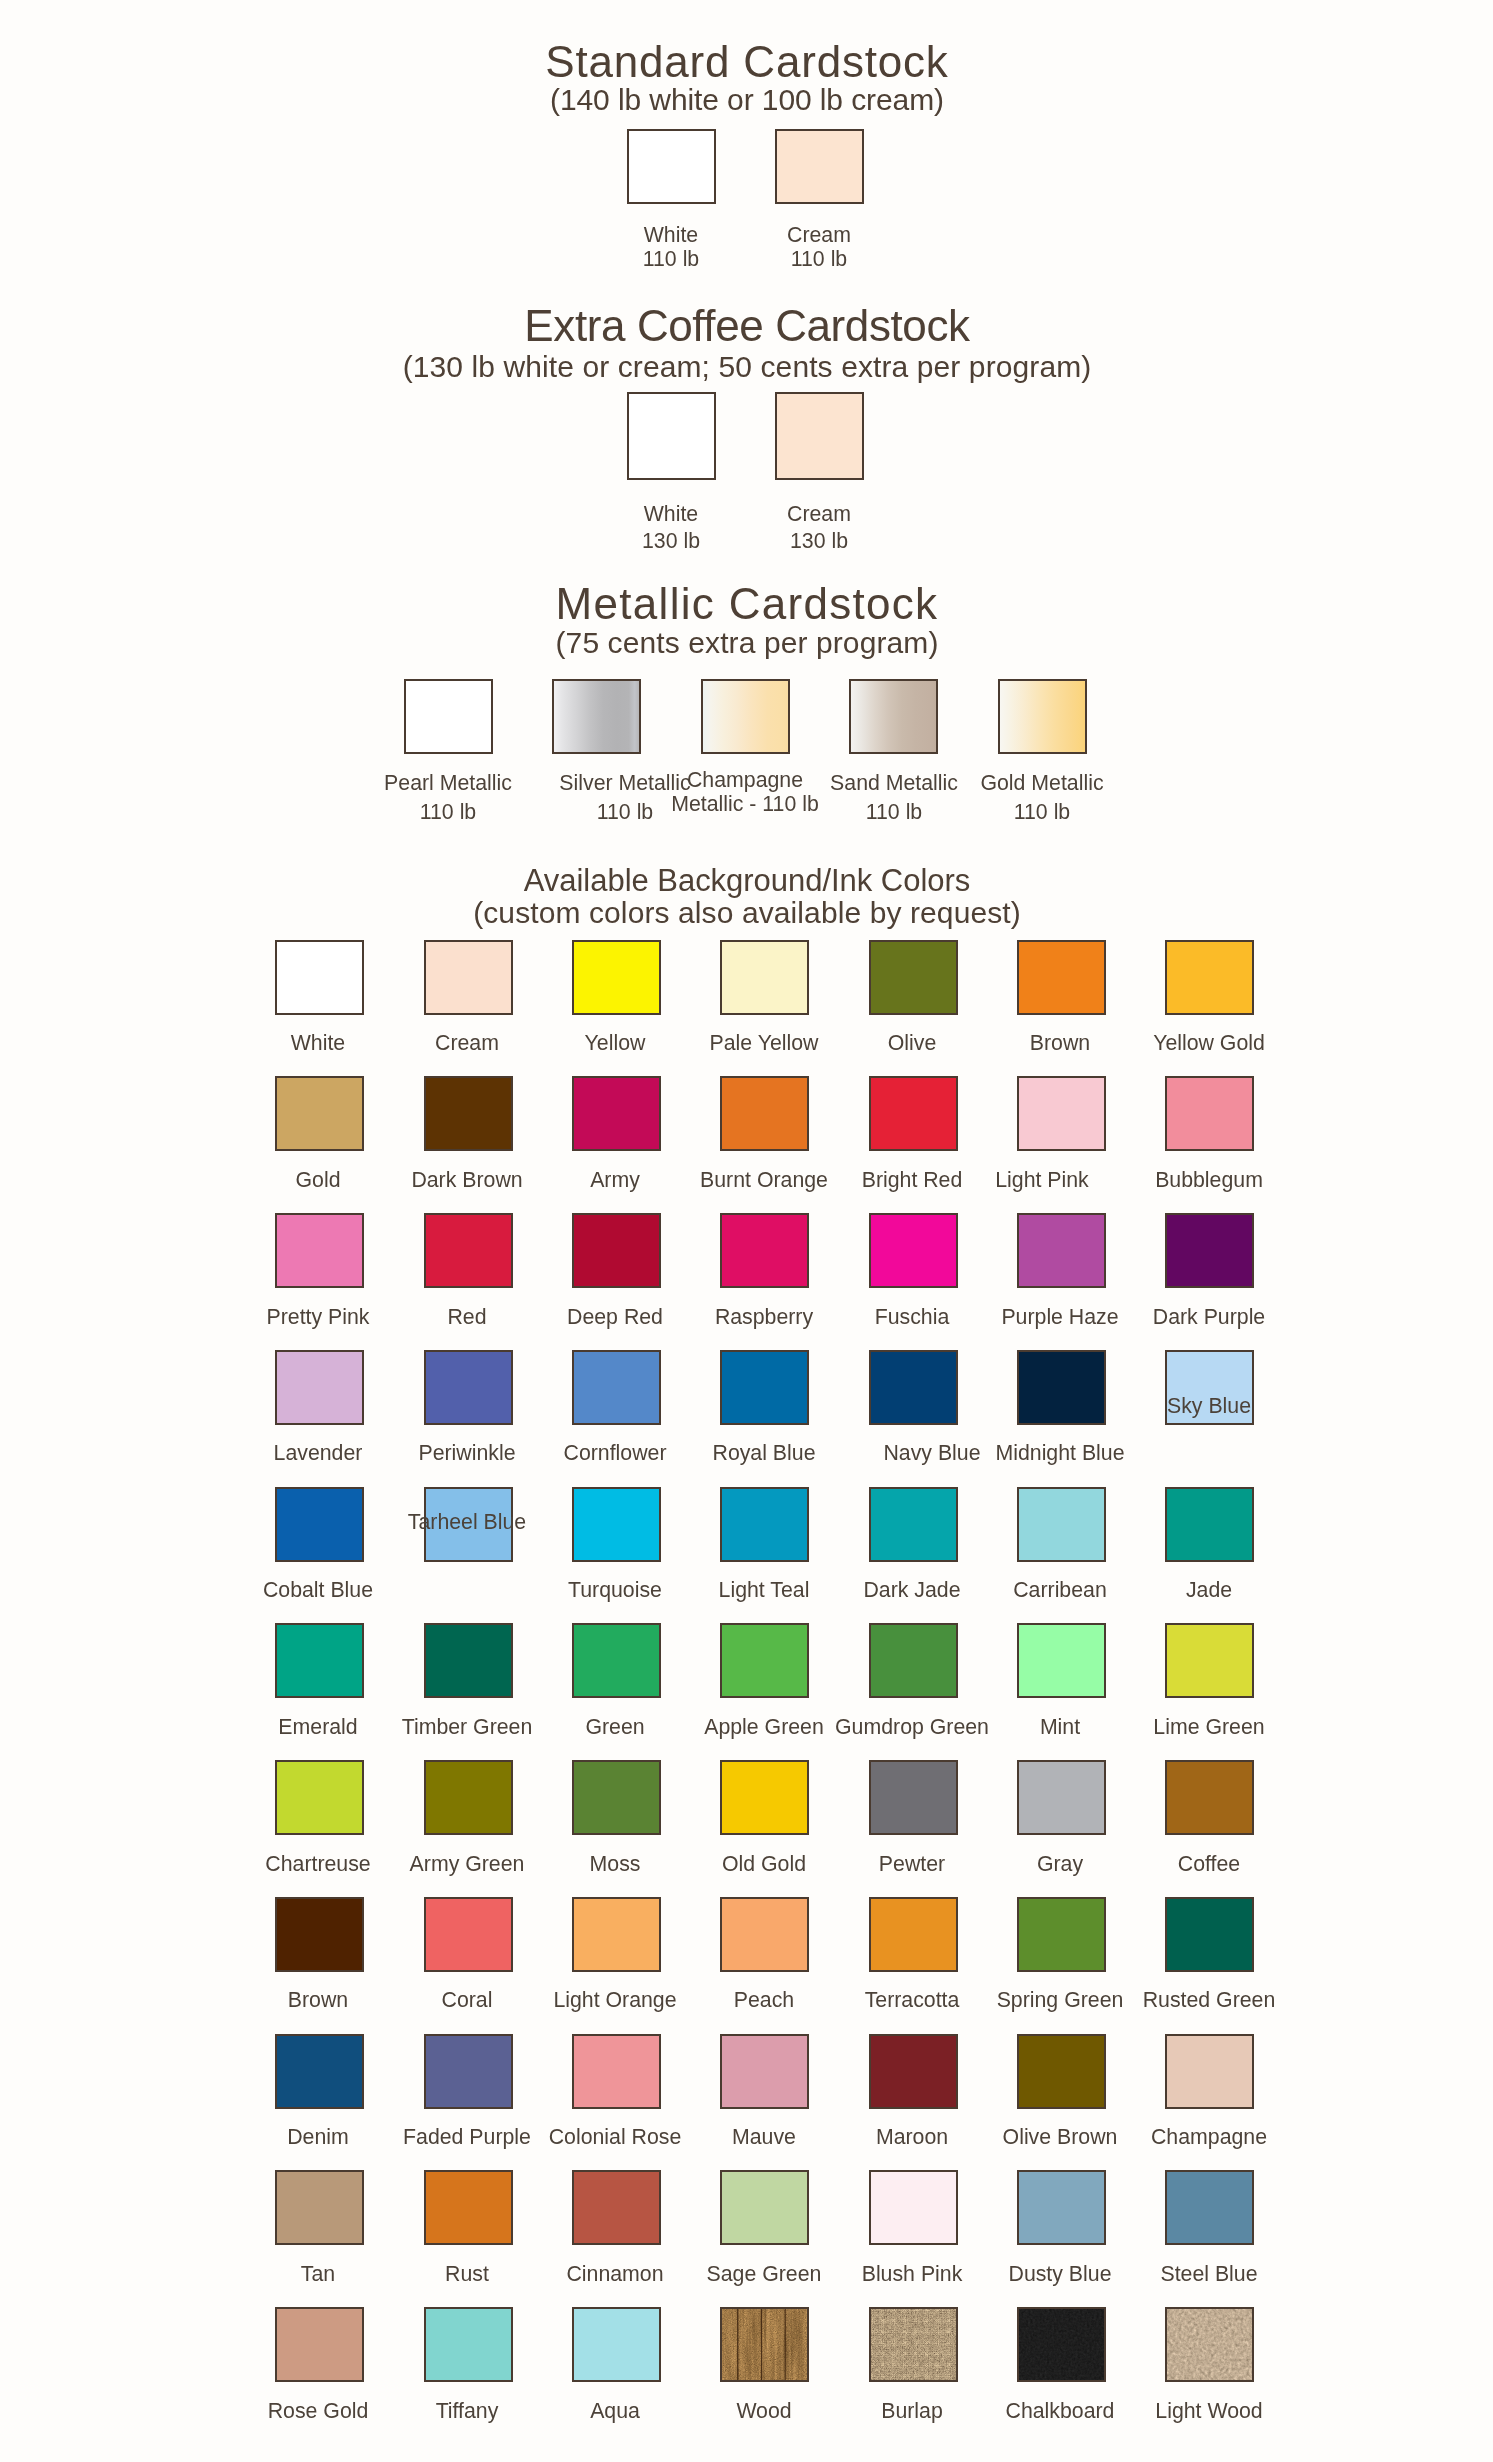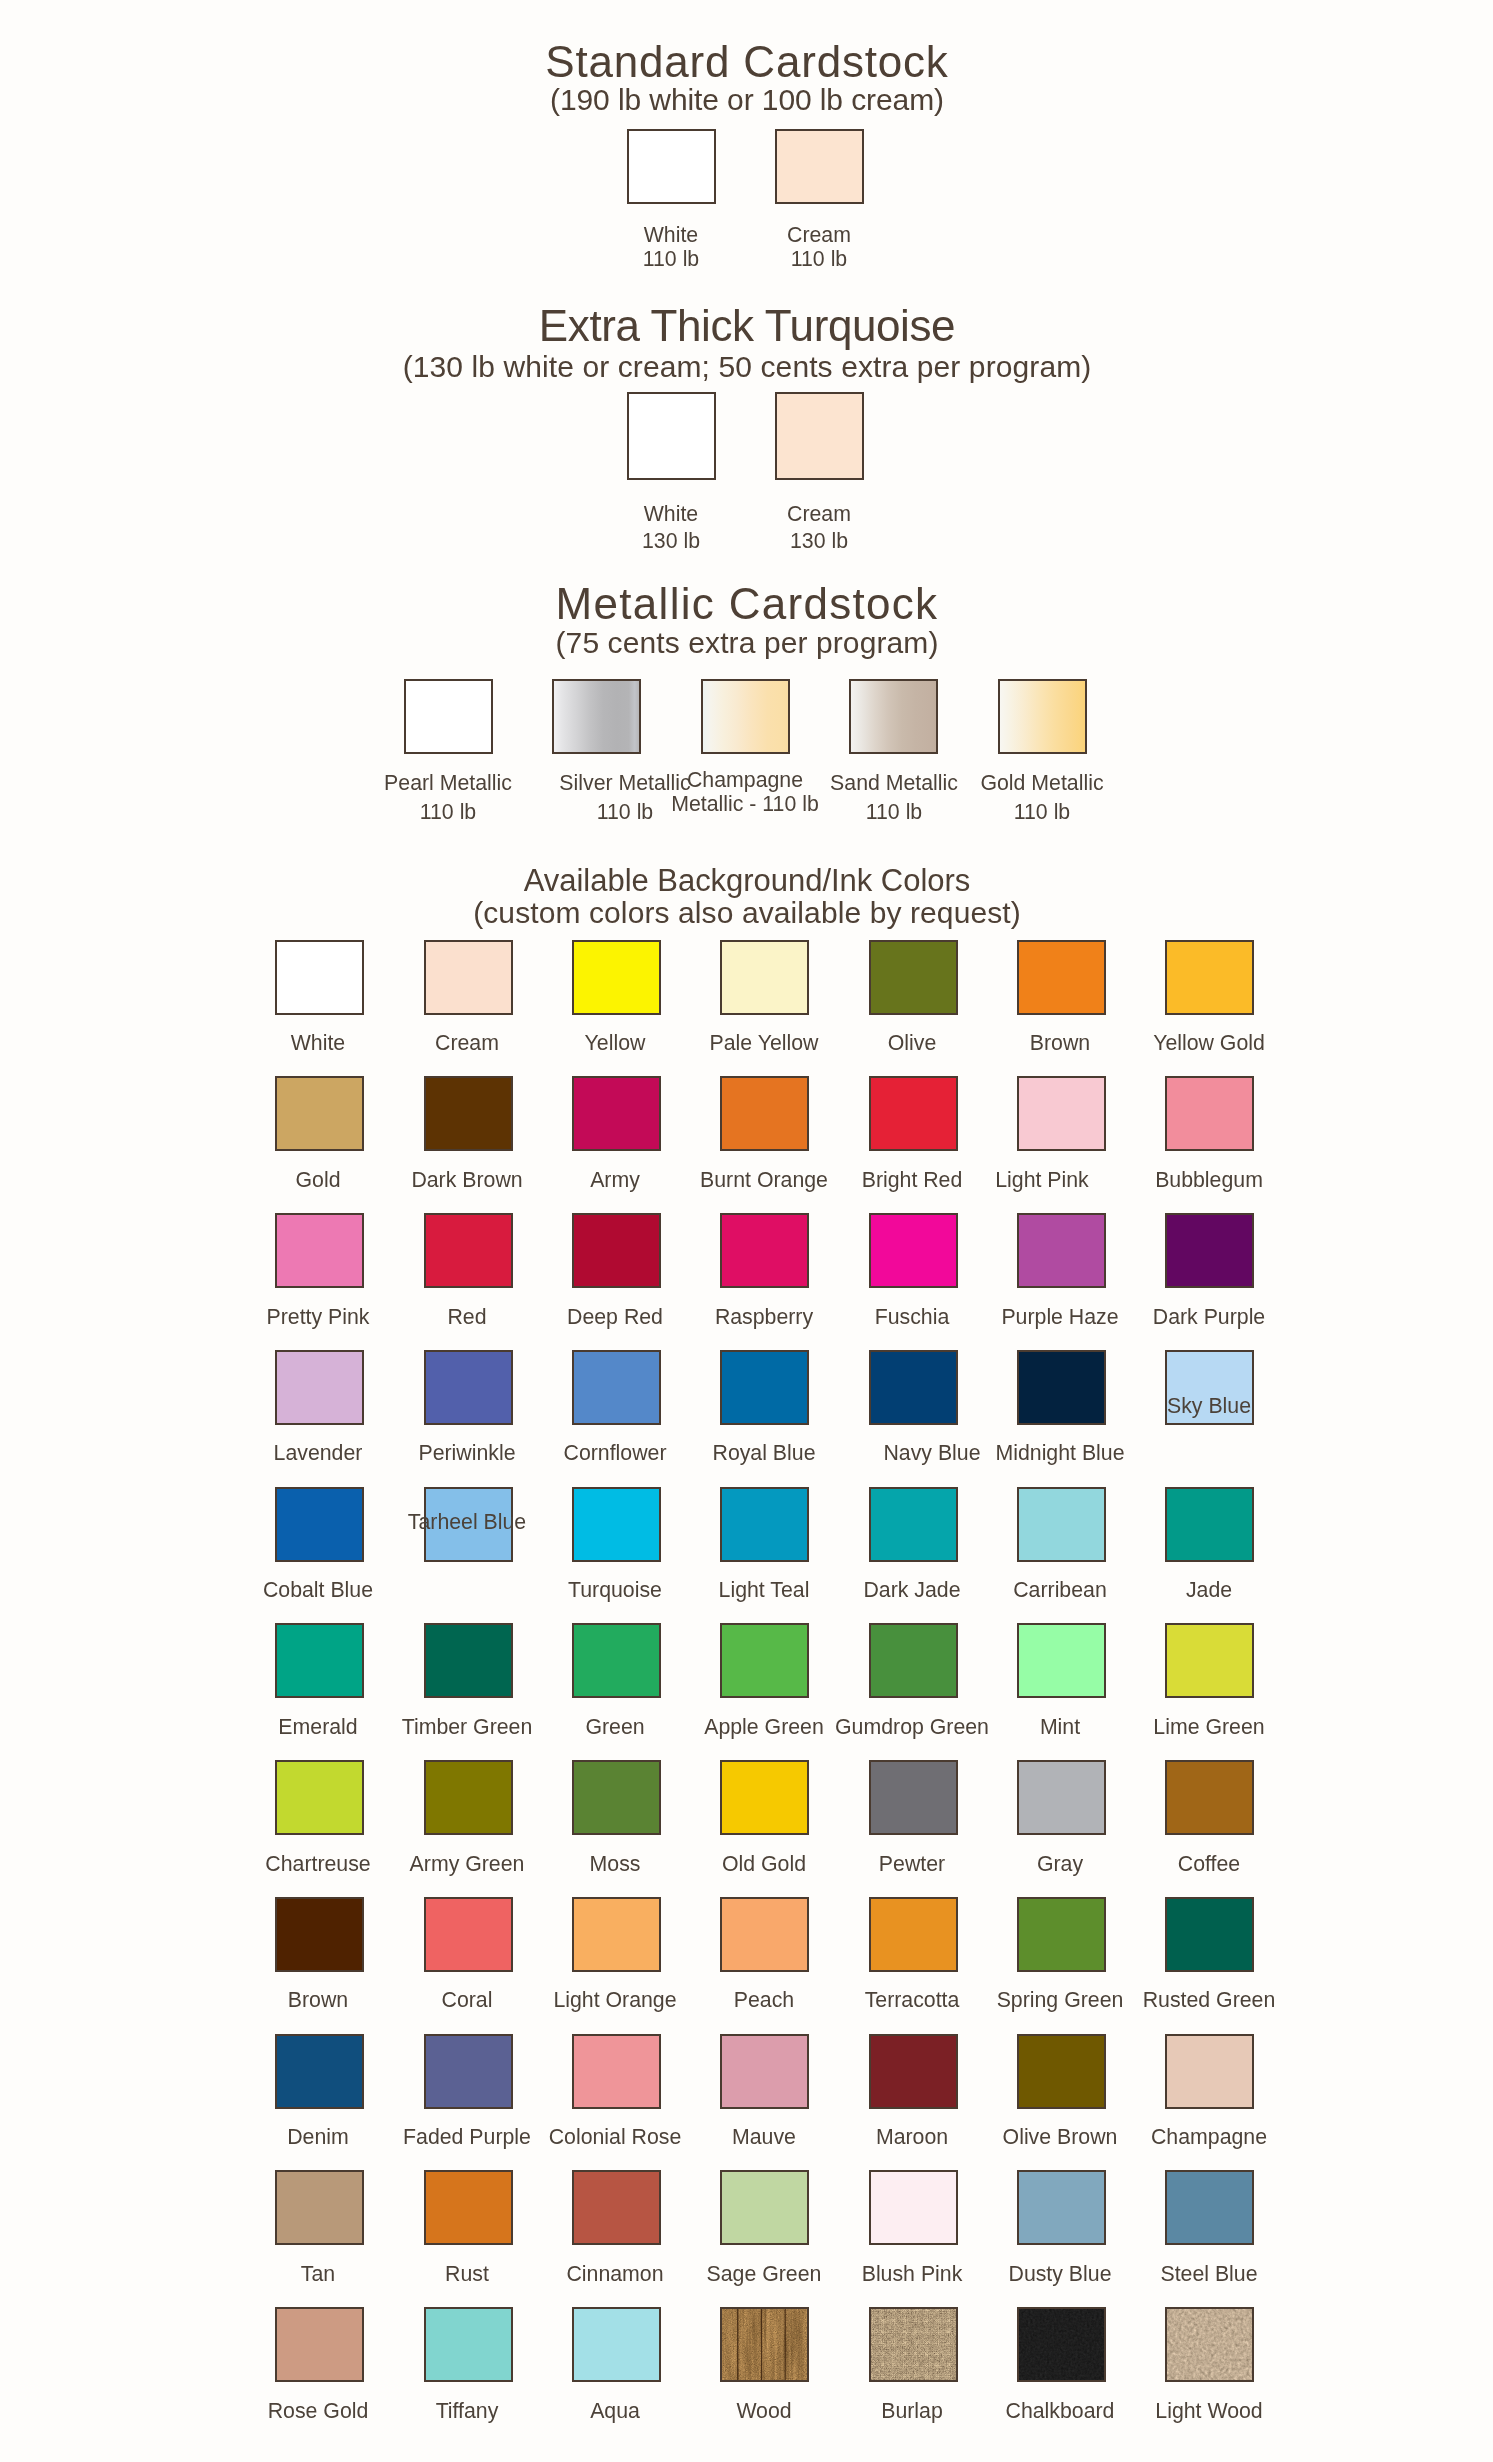--- a/index.html
+++ b/index.html
@@ -78,34 +78,34 @@
          <feFuncG type="linear" slope="0.58" intercept="0.39"></feFuncG>
          <feFuncB type="linear" slope="0.54" intercept="0.31"></feFuncB>
       </feComponentTransfer>
     </filter>
   </defs>
 </svg>
 
 <div class="page">
   <section class="cardstock-section">
     <div class="ttl sec-title abs ls-a" style="top:40px">Standard Cardstock</div>
-    <div class="ttl sec-sub abs ls-d" style="top:85px">(190 lb white or 100 lb cream)</div>
+    <div class="ttl sec-sub abs ls-d" style="top:85px">(140 lb white or 100 lb cream)</div>
     <div class="sw abs" style="left:627px;top:129px;width:89px;height:75px;background:#ffffff"></div>
     <div class="cap abs" style="left:561px;top:223px;width:220px;line-height:24px">
       <div>White</div>
       <div>110 lb</div>
     </div>
     <div class="sw abs" style="left:775px;top:129px;width:89px;height:75px;background:#fce4d0"></div>
     <div class="cap abs" style="left:709px;top:223px;width:220px;line-height:24px">
       <div>Cream</div>
       <div>110 lb</div>
     </div>
   </section>
   <section class="cardstock-section">
-    <div class="ttl sec-title abs ls-b" style="top:304px">Extra Thick Turquoise</div>
+    <div class="ttl sec-title abs ls-b" style="top:304px">Extra Coffee Cardstock</div>
     <div class="ttl sec-sub abs ls-e" style="top:352px">(130 lb white or cream; 50 cents extra per program)</div>
     <div class="sw abs" style="left:627px;top:392px;width:89px;height:88px;background:#ffffff"></div>
     <div class="cap abs" style="left:561px;top:501px;width:220px;line-height:27px">
       <div>White</div>
       <div>130 lb</div>
     </div>
     <div class="sw abs" style="left:775px;top:392px;width:89px;height:88px;background:#fce4d0"></div>
     <div class="cap abs" style="left:709px;top:501px;width:220px;line-height:27px">
       <div>Cream</div>
       <div>130 lb</div>

